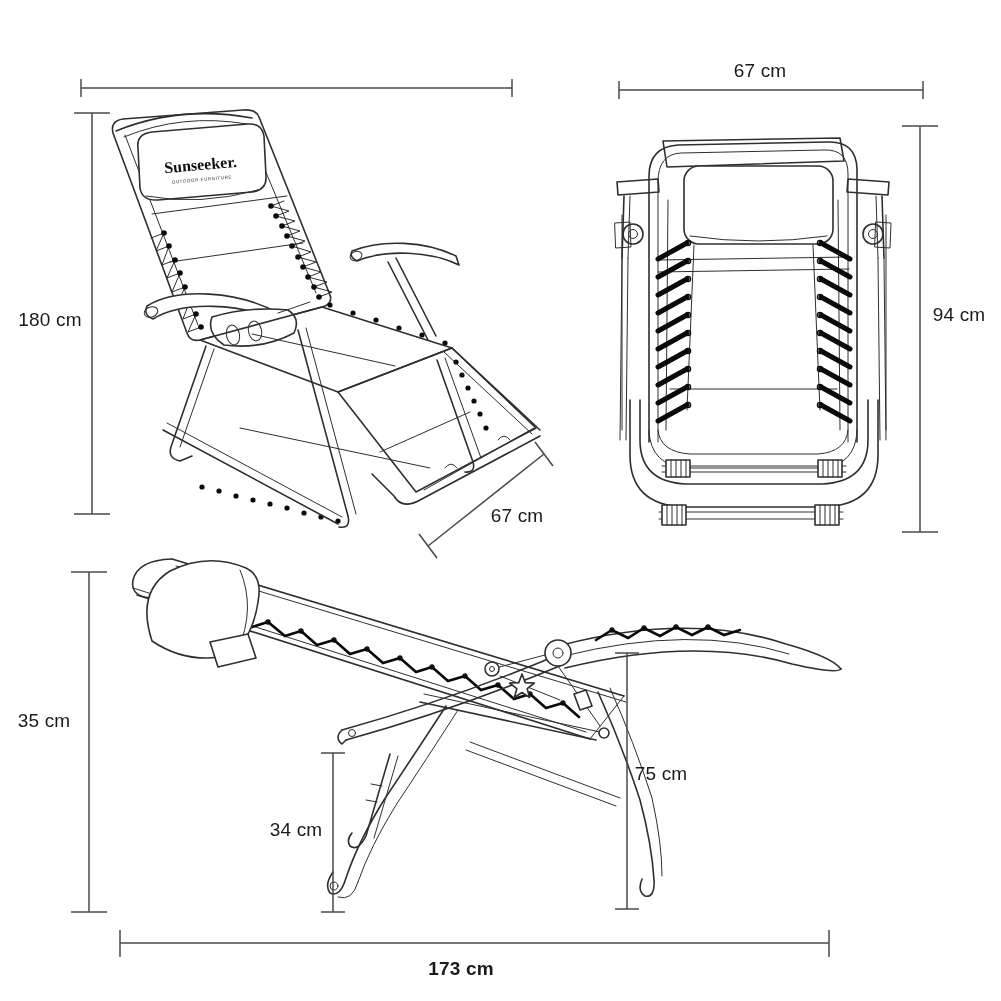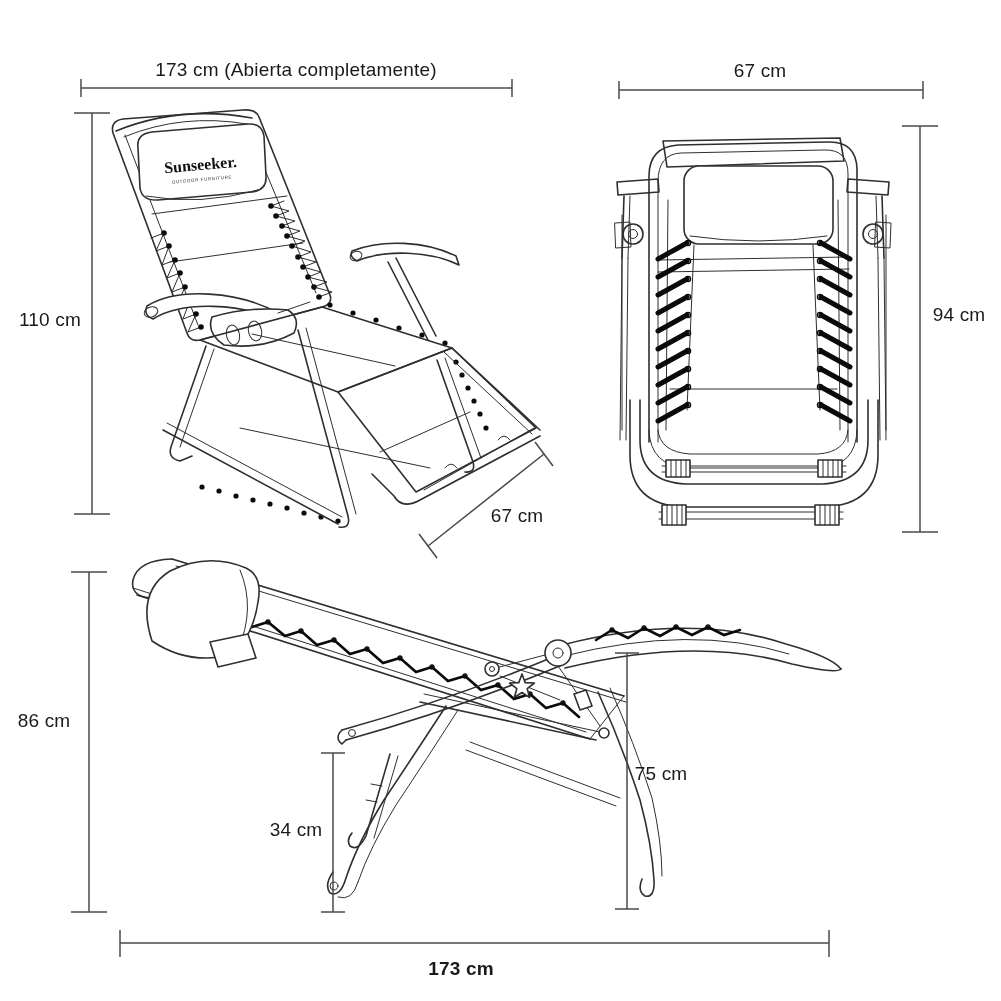--- a/index.html
+++ b/index.html
@@ -365,23 +365,22 @@
       <line x1="615" y1="909" x2="639" y2="909"></line>
     </g>
     <g class="dim">
       <line x1="120" y1="943" x2="829" y2="943"></line>
       <line x1="120" y1="930" x2="120" y2="957"></line>
       <line x1="829" y1="930" x2="829" y2="957"></line>
     </g>
   </g>
 </svg>
 
-<div class="lbl" style="left:296px;top:70px;">173 cm (Abierta completamente)</div>
-<div class="lbl" style="left:50px;top:320px;">110 cm</div>
+<div class="lbl" style="left:50px;top:320px;">180 cm</div>
 <div class="lbl" style="left:517px;top:516px;">67 cm</div>
 <div class="lbl" style="left:760px;top:71px;">67 cm</div>
 <div class="lbl" style="left:959px;top:315px;">94 cm</div>
-<div class="lbl" style="left:44px;top:721px;">86 cm</div>
+<div class="lbl" style="left:44px;top:721px;">35 cm</div>
 <div class="lbl" style="left:296px;top:830px;">34 cm</div>
 <div class="lbl" style="left:661px;top:774px;">75 cm</div>
 <div class="lbl" style="left:461px;top:969px;font-weight:bold;">173 cm</div>
 
 </div>
 
 </body></html>

